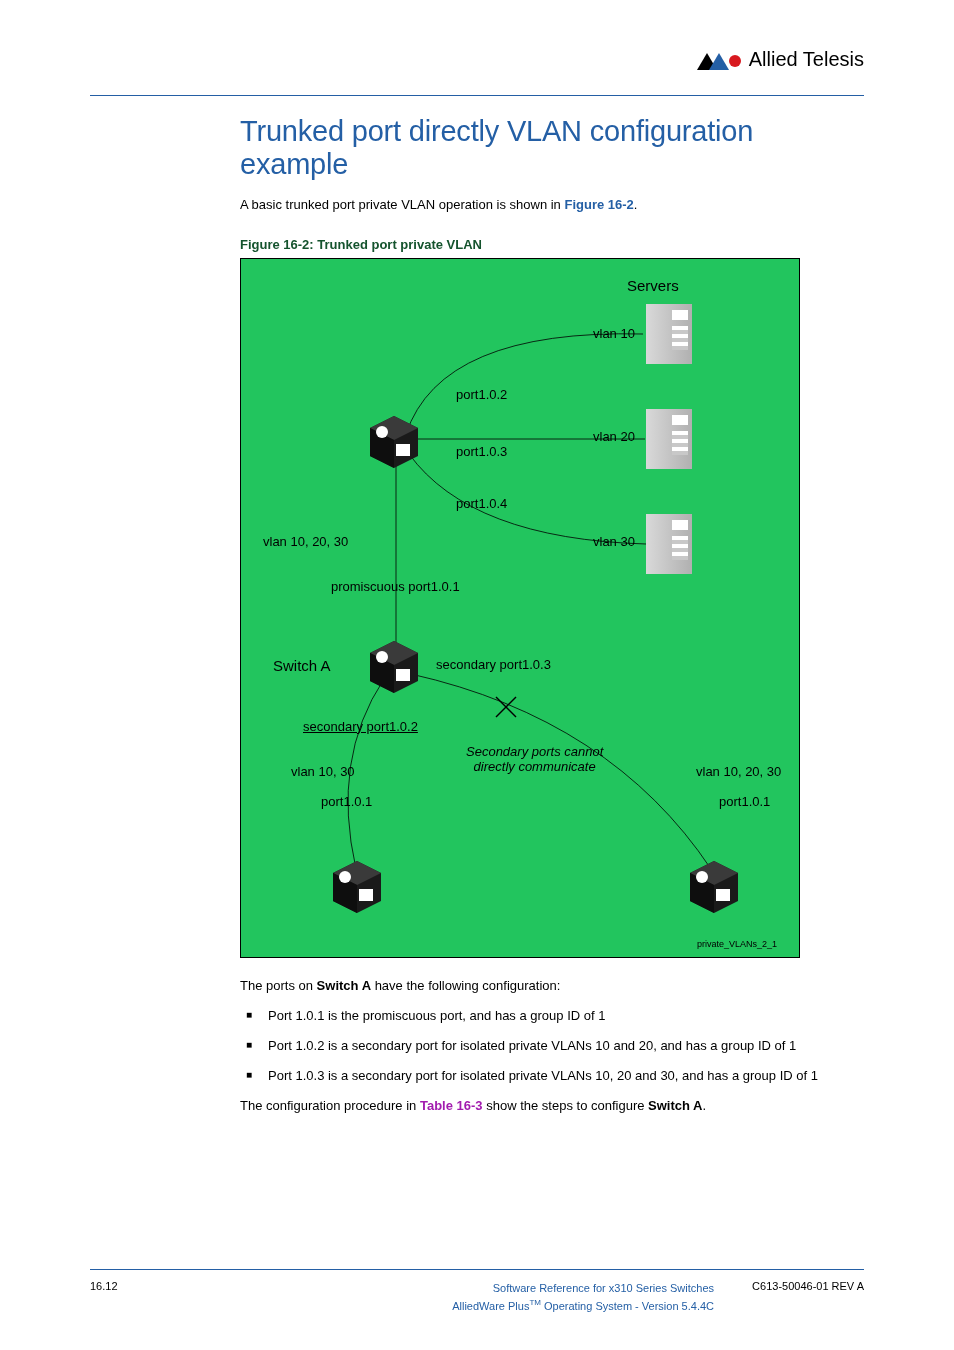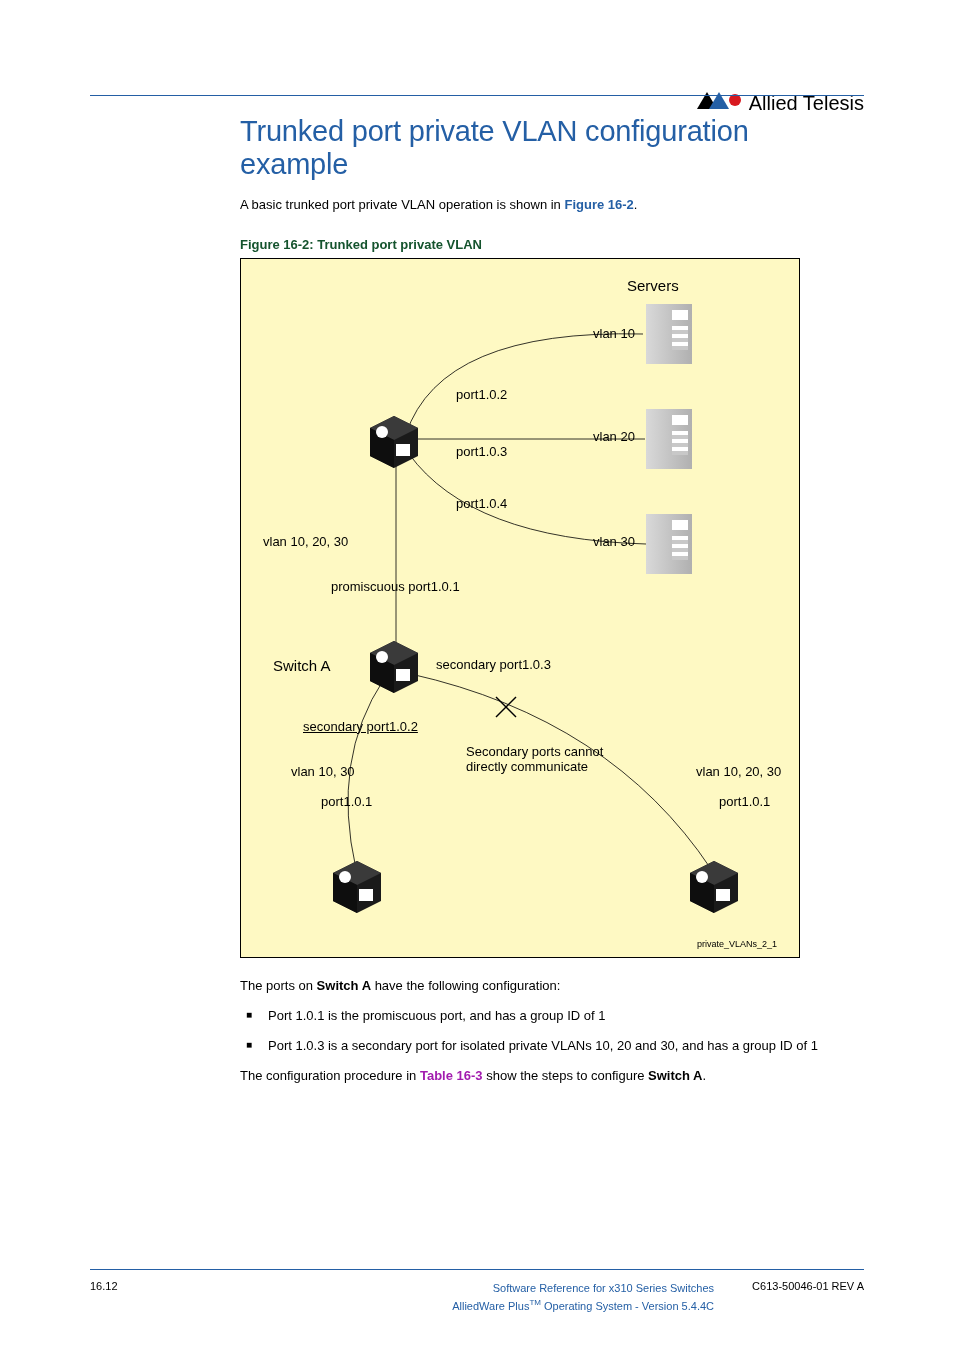--- a/index.html
+++ b/index.html
@@ -10,23 +10,22 @@
     width: 954px;
     height: 1350px;
     position: relative;
     padding: 40px 90px 40px 90px;
   }
   .header-logo {
     position: absolute;
     top: 48px;
     right: 90px;
     display: flex;
-    align-items: flex-start;
+    align-items: flex-end;
     gap: 6px;
-    margin-top: 44px;
   }
   .header-rule {
     position: absolute;
     top: 95px;
     left: 90px;
     right: 90px;
     border-top: 1.5px solid #245fa5;
   }
   .content {
     position: absolute;
@@ -51,21 +50,21 @@
     color: #14532d;
     font-weight: 700;
     font-size: 13px;
     margin-bottom: 6px;
   }
   .figure-box {
     border: 1px solid #000;
     width: 560px;
     height: 700px;
     position: relative;
-    background: #fef9c3;
+    background: #22c55e;
   }
   .fig-label { position: absolute; font-size: 13px; white-space: nowrap; }
   .credit { position: absolute; font-size: 9px; right: 22px; bottom: 8px; }
   .after-fig { margin-top: 18px; font-size: 13px; line-height: 1.55; }
   .after-fig ul { list-style: none; margin: 10px 0 10px 6px; }
   .after-fig li { position: relative; padding-left: 22px; margin-bottom: 10px; }
   .after-fig li::before { content: "■"; position: absolute; left: 0; top: 1px; font-size: 10px; }
   .after-fig .link { color: #a21caf; font-weight: 700; }
   .footer {
     position: absolute;
@@ -100,21 +99,21 @@
   <svg width="46" height="18" viewBox="0 0 46 18">
     <polygon points="0,17 10,0 20,17" fill="#000"></polygon>
     <polygon points="12,17 22,0 32,17" fill="#245fa5"></polygon>
     <circle cx="38" cy="8" r="6" fill="#d8191f"></circle>
   </svg>
   <span style="font-size:20px; font-weight:400;">Allied Telesis</span>
 </div>
 <div class="header-rule"></div>
 
 <div class="content">
-  <h1>Trunked port private VLAN configuration example</h1>
+  <h1>Trunked port directly VLAN configuration example</h1>
 
   <p class="intro">
     <span>A basic trunked port private VLAN operation is shown in </span><span class="link">Figure 16-2</span><span>.</span>
   </p>
 
   <div class="fig-caption">Figure 16-2: Trunked port private VLAN</div>
 
   <div class="figure-box">
 
     <svg width="560" height="700" style="position:absolute;left:0;top:0;">
@@ -185,35 +184,36 @@
     <span class="fig-label" style="left:352px;top:170px;">vlan 20</span>
     <span class="fig-label" style="left:352px;top:275px;">vlan 30</span>
     <span class="fig-label" style="left:215px;top:128px;">port1.0.2</span>
     <span class="fig-label" style="left:215px;top:185px;">port1.0.3</span>
     <span class="fig-label" style="left:215px;top:237px;">port1.0.4</span>
     <span class="fig-label" style="left:22px;top:275px;">vlan 10, 20, 30</span>
     <span class="fig-label" style="left:90px;top:320px;">promiscuous port1.0.1</span>
     <span class="fig-label" style="left:32px;top:398px;font-size:15px;">Switch A</span>
     <span class="fig-label" style="left:195px;top:398px;">secondary port1.0.3</span>
     <span class="fig-label" style="left:62px;top:460px;text-decoration:underline;">secondary port1.0.2</span>
-    <span class="fig-label" style="left:225px;top:485px;white-space:pre-line;">Secondary ports cannot
+    <span class="fig-label" style="left:225px;top:485px;text-align:center;white-space:pre-line;font-style:italic;">Secondary ports cannot
 directly communicate</span>
     <span class="fig-label" style="left:50px;top:505px;">vlan 10, 30</span>
     <span class="fig-label" style="left:455px;top:505px;">vlan 10, 20, 30</span>
     <span class="fig-label" style="left:80px;top:535px;">port1.0.1</span>
     <span class="fig-label" style="left:478px;top:535px;">port1.0.1</span>
     <span class="credit">private_VLANs_2_1</span>
   </div>
 
   <div class="after-fig">
     <p>
       <span>The ports on </span><strong>Switch A</strong><span> have the following configuration:</span>
     </p>
     <ul>
       <li>Port 1.0.1 is the promiscuous port, and has a group ID of 1</li>
+      <li>Port 1.0.2 is a secondary port for isolated private VLANs 10 and 20, and has a group ID of 1</li>
       <li>Port 1.0.3 is a secondary port for isolated private VLANs 10, 20 and 30, and has a group ID of 1</li>
     </ul>
     <p>
       <span>The configuration procedure in </span><span class="link">Table 16-3</span><span> show the steps to configure </span><strong>Switch A</strong><span>.</span>
     </p>
   </div>
 </div>
 
 <div class="footer">
   <div class="left">16.12</div>

